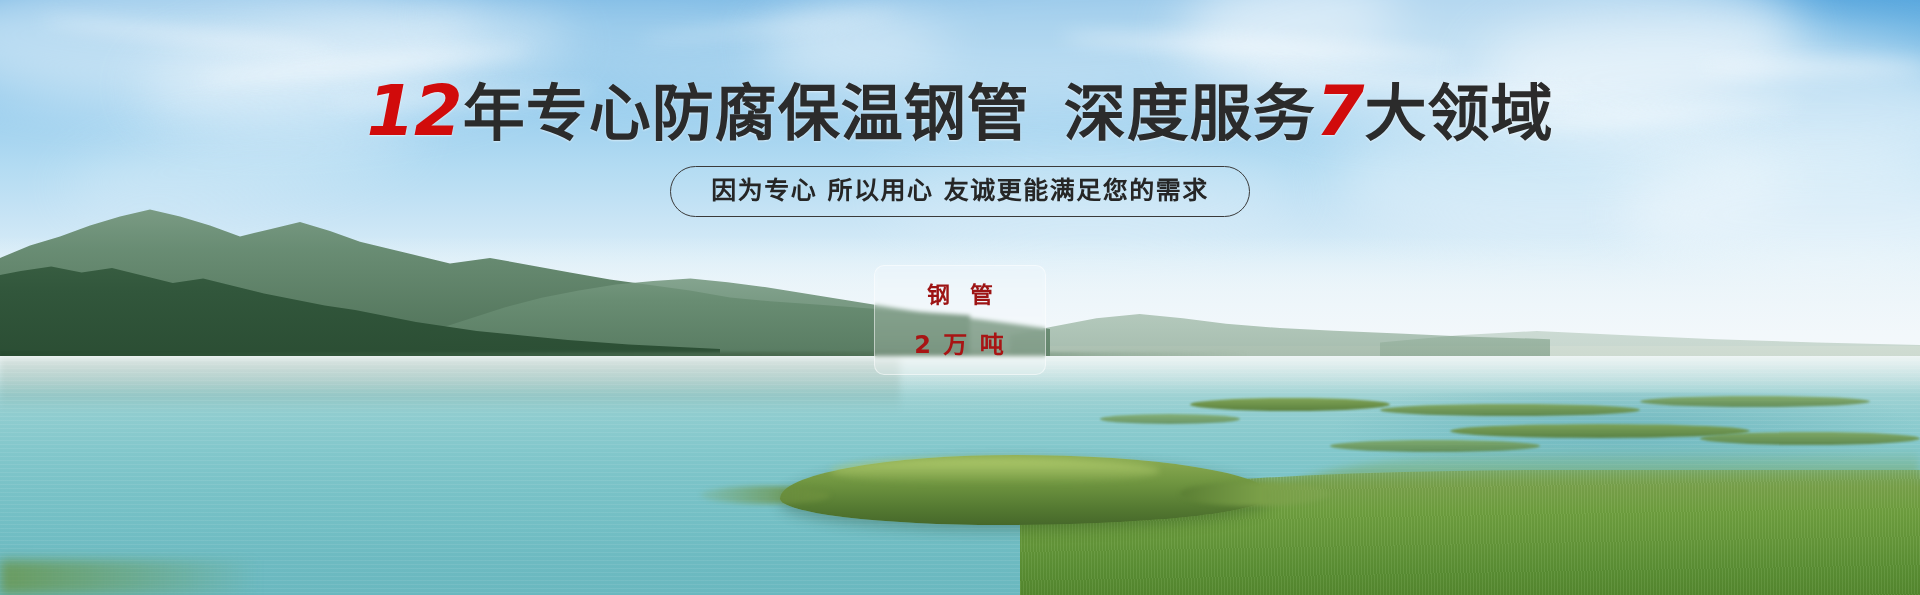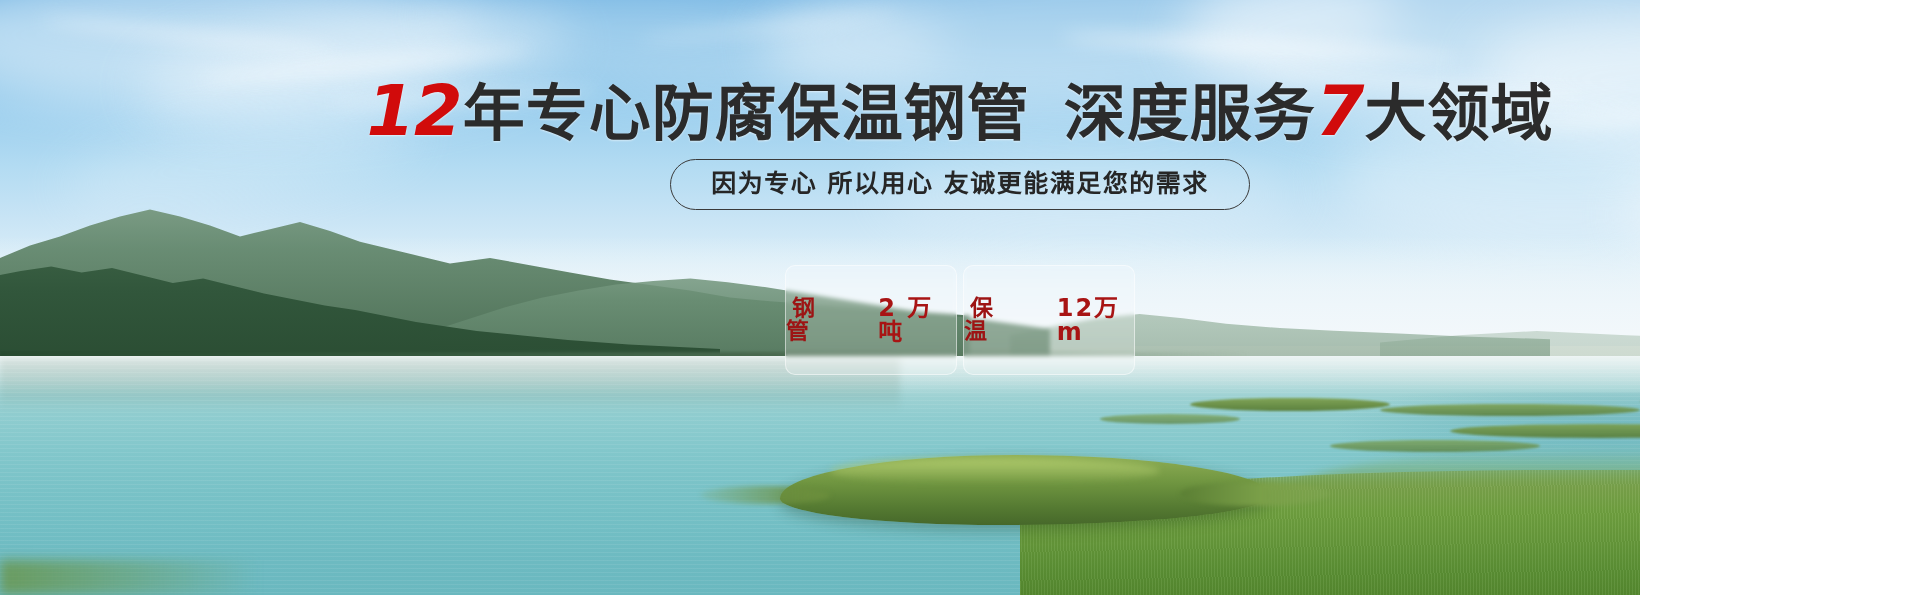--- a/index.html
+++ b/index.html
@@ -1,21 +1,21 @@
 <!DOCTYPE html>
 <html lang="zh-CN"><head>
 <meta charset="utf-8">
 <title>Banner</title>
 <style>
   html,body{margin:0;padding:0;background:#fff;}
   *{box-sizing:border-box;}
 
   .banner{
     position:relative;
-    width:1640px;
+    width:1920px;
     height:595px;
     overflow:hidden;
     font-family:"DejaVu Sans","Liberation Sans",sans-serif;
     user-select:none;
   }
 
   
   .sky{
     position:absolute; left:0; top:0; width:1920px; height:330px;
     background:
@@ -268,21 +268,21 @@
     font-size:70px;
     font-weight:900;
     font-style:italic;
     letter-spacing:-1px;
     margin-right:1px;
   }
   .hl-gap{ display:inline-block; width:34px; }
 
   .subtitle-wrap{
     position:absolute;
-    left:0; top:159px; width:1920px;
+    left:0; top:166px; width:1920px;
     display:flex; justify-content:center;
   }
   .subtitle{
     border:1.5px solid #3a3a3a;
     border-radius:26px;
     padding:8px 40px 10px 40px;
     font-size:25px;
     font-weight:600;
     color:#262626;
     letter-spacing:1.5px;
@@ -296,21 +296,21 @@
     position:absolute;
     left:0; top:265px; width:1920px;
     display:flex; justify-content:center; gap:6px;
   }
   .card{
     width:172px; height:110px;
     border-radius:10px;
     background:rgba(255,255,255,.20);
     border:1px solid rgba(255,255,255,.52);
     backdrop-filter:blur(2px);
-    display:flex; flex-direction:row;
+    display:flex; flex-direction:column;
     align-items:center; justify-content:center;
     gap:26px;
   }
   .card-label{
     font-size:23px; font-weight:700;
     color:#9d1414; letter-spacing:6px; text-indent:6px;
     line-height:1;
   }
   .card-value{
     font-size:24px; font-weight:700;
@@ -391,22 +391,16 @@
   <div class="cards">
 
     <div class="card">
       <div class="card-label">钢 管</div>
       <div class="card-value">
         <span>2 万 吨</span>
       </div>
     </div>
 
 
-    <div class="card">
-      <div class="card-label">保 温</div>
-      <div class="card-value">
-        <span>12万m</span>
-      </div>
-    </div>
 
   </div>
 
 </div>
 
 </body></html>

